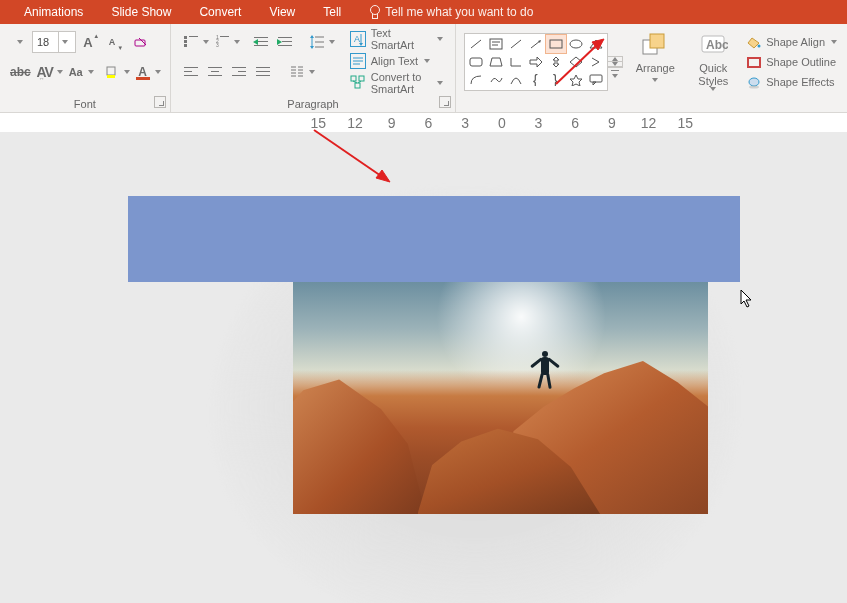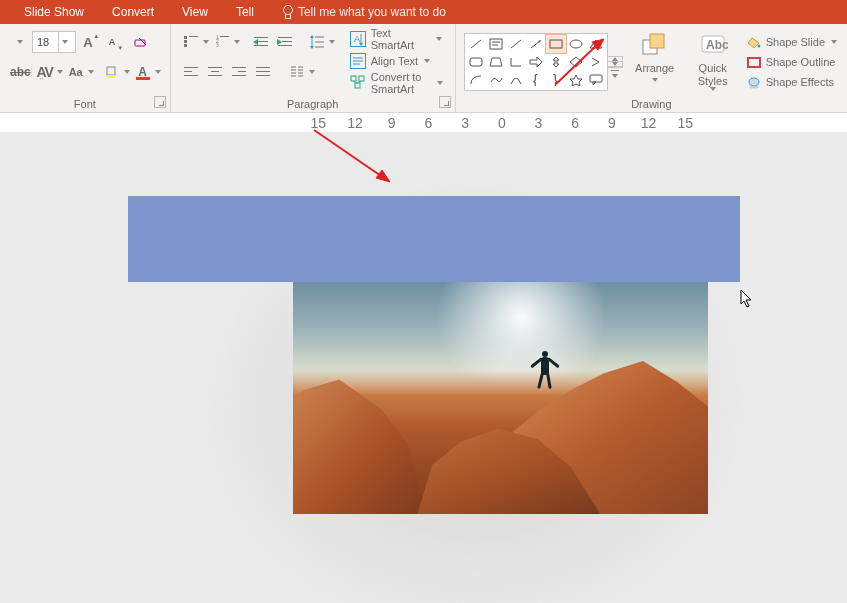--- a/index.html
+++ b/index.html
@@ -121,20 +121,21 @@
   
   .arrow{position:absolute;stroke:var(--arrow-red);fill:var(--arrow-red);}
 
   
   .cursor{position:absolute;width:14px;height:20px;}
 </style>
 </head>
 <body>
 
 <div class="tabstrip">
+  <div class="tab">Animations</div>
   <div class="tab">Slide Show</div>
   <div class="tab">Convert</div>
   <div class="tab">View</div>
   <div class="tab">Tell</div>
   <div class="tell-me">
     <span class="bulb"></span>
     <span>Tell me what you want to do</span>
   </div>
 </div>
 
@@ -476,39 +477,38 @@
       <span>Quick</span>
       <span><span>Styles</span> <span class="dd" style="height:8px;display:inline-block;vertical-align:middle"></span></span>
     </div>
 
     <div class="col" style="justify-content:center">
       <div class="shape-cmd">
         <span class="sw"><svg width="14" height="12">
               <path d="M5,1 L12,6 L7,11 L1,6 Z" fill="#f7d38b" stroke="#c99b3a"></path>
               <circle cx="12" cy="9" r="1.5" fill="#39c"></circle>
             </svg></span>
-        <span>Shape Slide</span>
+        <span>Shape Align</span>
         <span class="dd"></span>
       </div>
       <div class="shape-cmd">
         <span class="sw"><svg width="14" height="12">
               <rect x="1" y="1" width="12" height="9" fill="none" stroke="#c44" stroke-width="2"></rect>
             </svg></span>
         <span>Shape Outline</span>
       </div>
       <div class="shape-cmd">
         <span class="sw"><svg width="14" height="12">
               <ellipse cx="7" cy="5" rx="5" ry="4" fill="#cde" stroke="#39c"></ellipse>
               <ellipse cx="7" cy="10" rx="5" ry="1.5" fill="#bbb" opacity=".6"></ellipse>
             </svg></span>
         <span>Shape Effects</span>
       </div>
     </div>
 
-    <div class="group-label">Drawing</div>
   </div>
 </div>
 
 <div class="ruler-wrap">
   <div class="ruler">
     <span>15</span>
     <span>12</span>
     <span>9</span>
     <span>6</span>
     <span>3</span>

